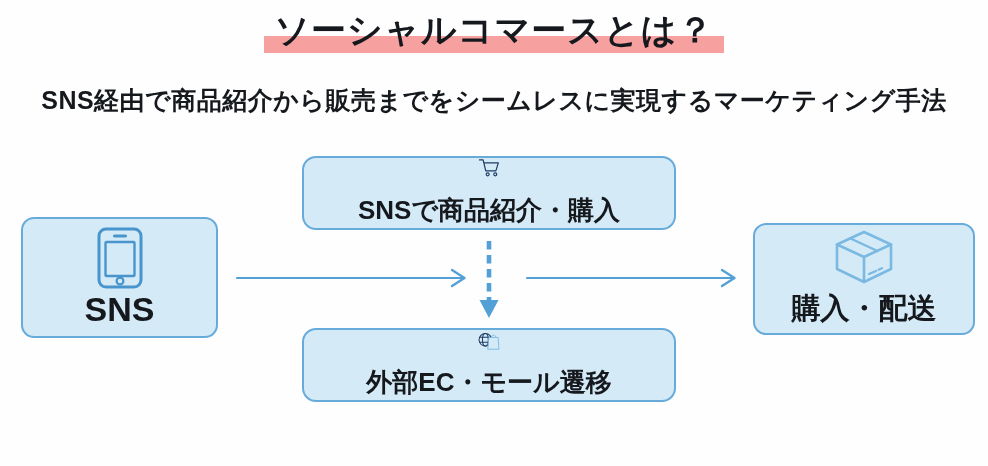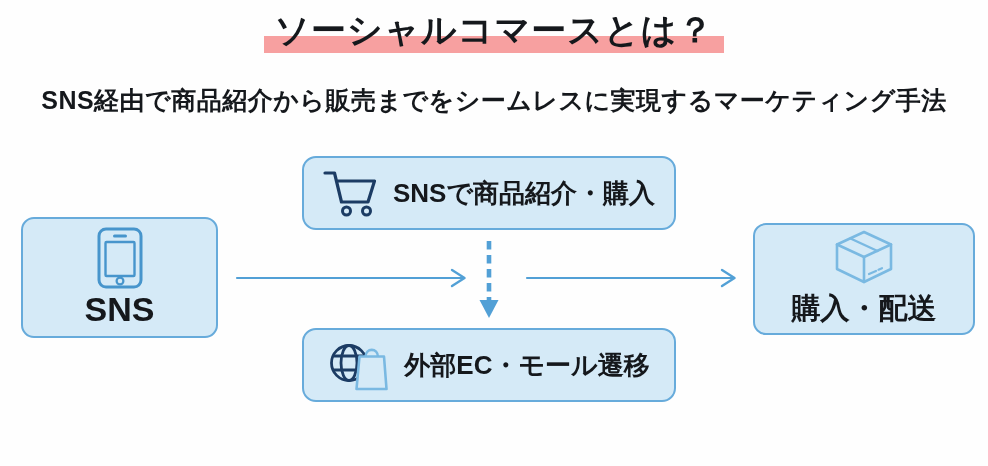--- a/index.html
+++ b/index.html
@@ -27,20 +27,21 @@
   }
   .subtitle{
     position:absolute;top:84px;left:0;width:100%;text-align:center;
     font-size:25px;font-weight:bold;letter-spacing:0.5px;color:var(--text-dark);
   }
   .node{
     position:absolute;background:var(--node-fill);
     border:2px solid var(--node-border);border-radius:14px;
     display:flex;align-items:center;justify-content:center;
     color:var(--text-dark);
+    flex-direction:column;
   }
   .node.col{flex-direction:column;border-radius:13px;}
   .node-sns{left:21px;top:217px;width:197px;height:121px;gap:1px;}
   .node-direct{left:302px;top:156px;width:374px;height:74px;gap:16px;}
   .node-external{left:302px;top:328px;width:374px;height:74px;gap:14px;text-align:right;}
   .node-delivery{left:753px;top:223px;width:222px;height:112px;gap:2px;}
   .label-lg{font-size:34px;font-weight:bold;}
   .label-md{font-size:26px;font-weight:bold;}
   .label-rt{font-size:29px;font-weight:bold;}
   .icon{display:block;}

